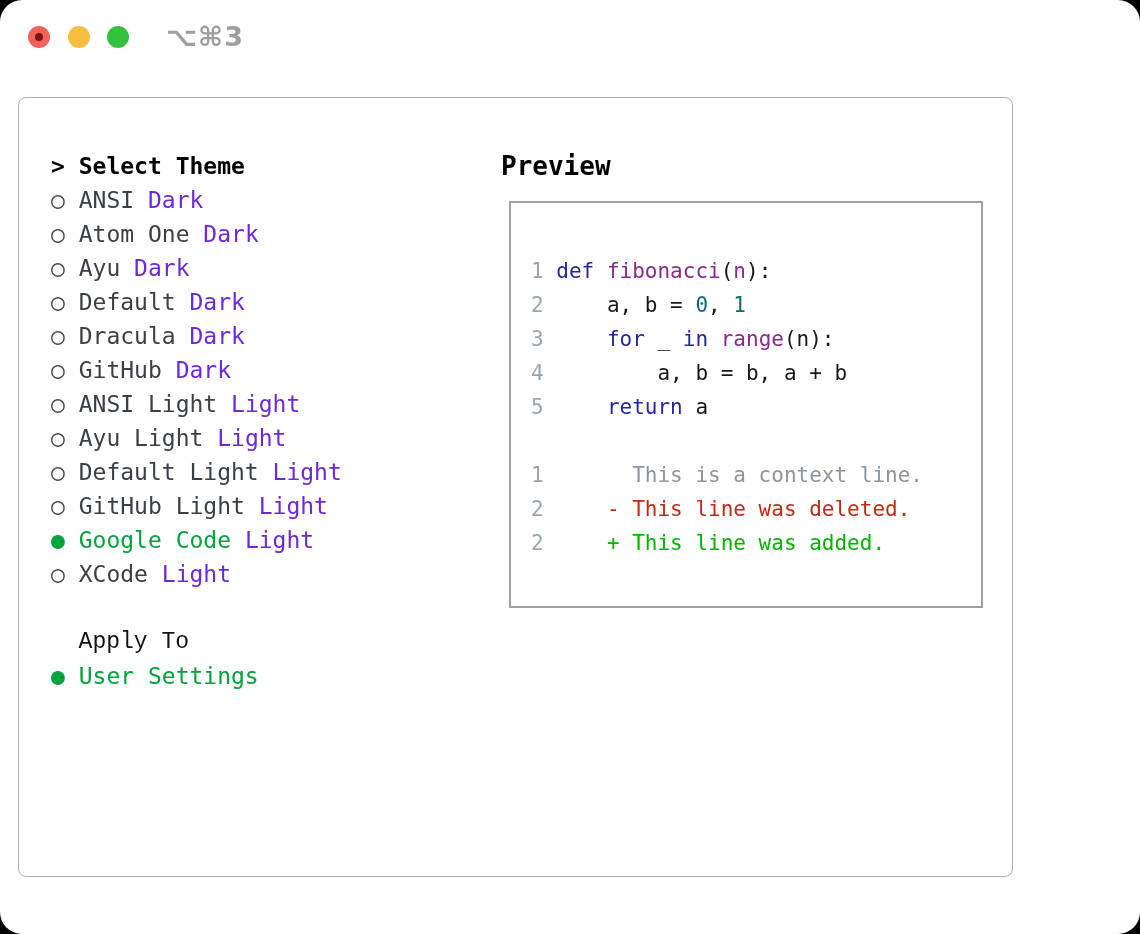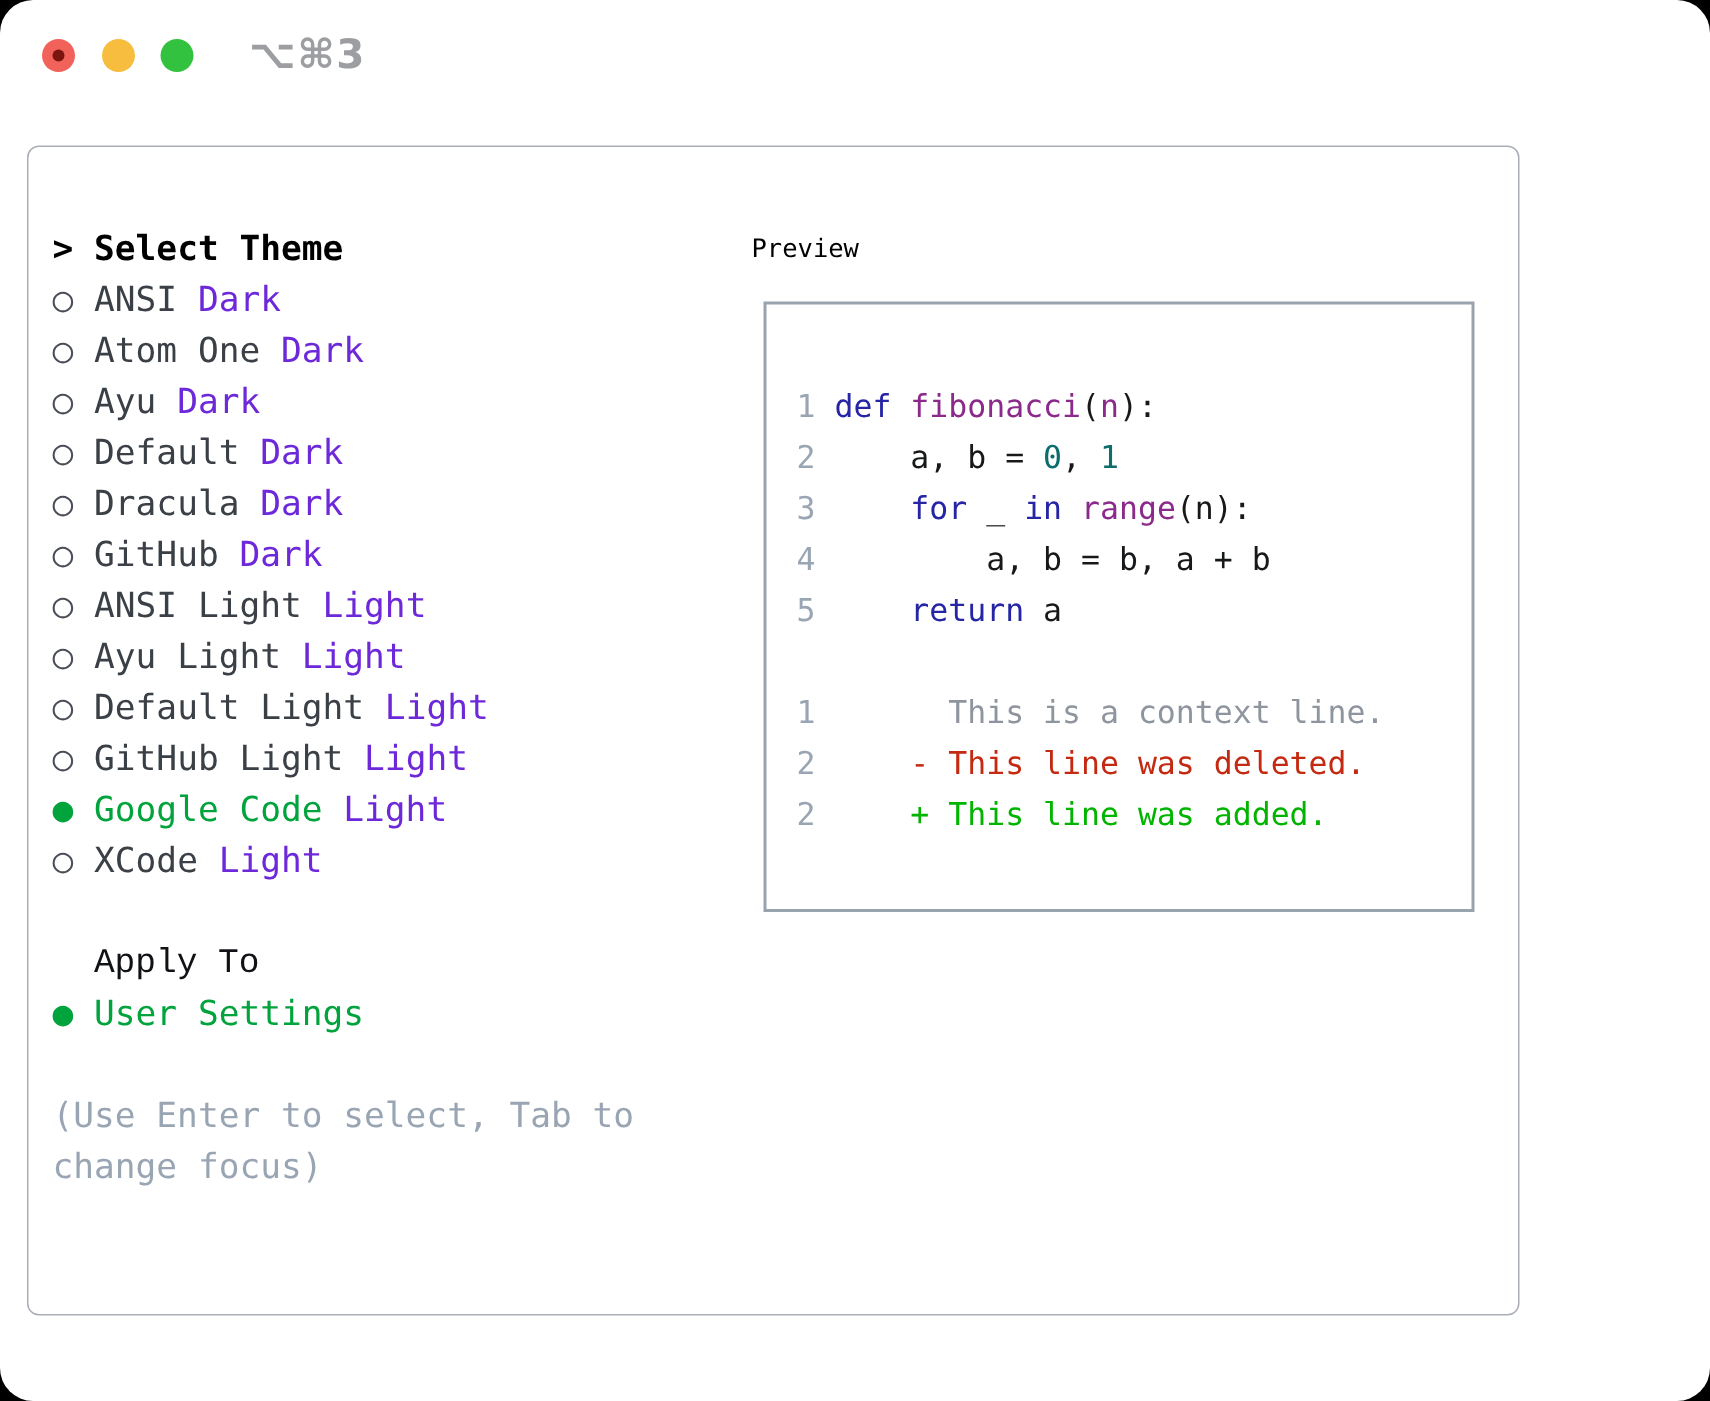--- a/index.html
+++ b/index.html
@@ -25,40 +25,40 @@
     color:#9c9ea1;letter-spacing:1px;
   }
   
   .panel{
     position:absolute;left:18px;top:97px;width:995px;height:780px;
     border:1.5px solid #a9aeb6;border-radius:8px;box-sizing:border-box;
     background:#fff;
   }
   
   .left-col{
-    position:absolute;left:16px;top:51px;width:440px;
+    position:absolute;left:32px;top:51px;width:440px;
     font-size:23px;line-height:34px;color:#3b4047;
   }
   .row{height:34px;white-space:pre;}
   .header-row{font-weight:bold;color:#000;}
   .cursor{color:#000;}
   .bullet{color:#4a4f57;}
   .theme-row.selected .bullet,.apply-row.selected .bullet{color:#00a33c;}
   .theme-row.selected .label,.apply-row.selected .label{color:#00a33c;}
   .variant{color:#6d28d9;}
   .spacer{height:34px;}
   .apply-header{padding-left:2ch;color:#101216;font-family:Liberation Mono, monospace;}
   .help{
     margin-top:34px;width:406px;color:#9aa5b3;
     white-space:normal;font-size:23px;line-height:34px;
   }
   
   .preview-header{
     position:absolute;left:482px;top:51px;
-    font-size:17px;line-height:34px;font-weight:normal;color:#000;
+    font-size:26px;line-height:34px;font-weight:bold;color:#000;
   }
   .preview-box{
     position:absolute;left:490px;top:103px;width:474px;height:407px;
     border:2px solid #99a3ae;box-sizing:border-box;
     padding:51px 0 0 20px;background:#fff;
     font-size:21px;line-height:34px;overflow:hidden;
   }
   .code-line{height:34px;white-space:pre;}
   .code-gap{height:34px;}
   .ln{color:#9aa5b3;}
@@ -105,21 +105,20 @@
         </div>
 
       <div class="spacer"></div>
 
       <div class="row apply-header">Apply To</div>
 
       <div id="apply-items">
           <div class="row apply-row selected"><span class="bullet">●</span><span class="label"> User Settings</span></div>
         </div>
 
-      <div class="help">(Use Enter to select, Tab to change focus)</div>
     </div>
 
     <div class="preview-header">Preview</div>
 
     <div class="preview-box">
       <div id="code-lines">
           <div class="code-line"><span class="ln">1</span><span class="tok-pln"> </span><span class="tok-kw">def</span><span class="tok-pln"> </span><span class="tok-typ">fibonacci</span><span class="tok-pln">(</span><span class="tok-typ">n</span><span class="tok-pln">):</span></div>
           <div class="code-line"><span class="ln">2</span><span class="tok-pln"> </span><span class="tok-pln">    a, b = </span><span class="tok-lit">0</span><span class="tok-pln">, </span><span class="tok-lit">1</span></div>
           <div class="code-line"><span class="ln">3</span><span class="tok-pln"> </span><span class="tok-pln">    </span><span class="tok-kw">for</span><span class="tok-pln"> _ </span><span class="tok-kw">in</span><span class="tok-pln"> </span><span class="tok-typ">range</span><span class="tok-pln">(n):</span></div>
           <div class="code-line"><span class="ln">4</span><span class="tok-pln"> </span><span class="tok-pln">        a, b = b, a + b</span></div>

